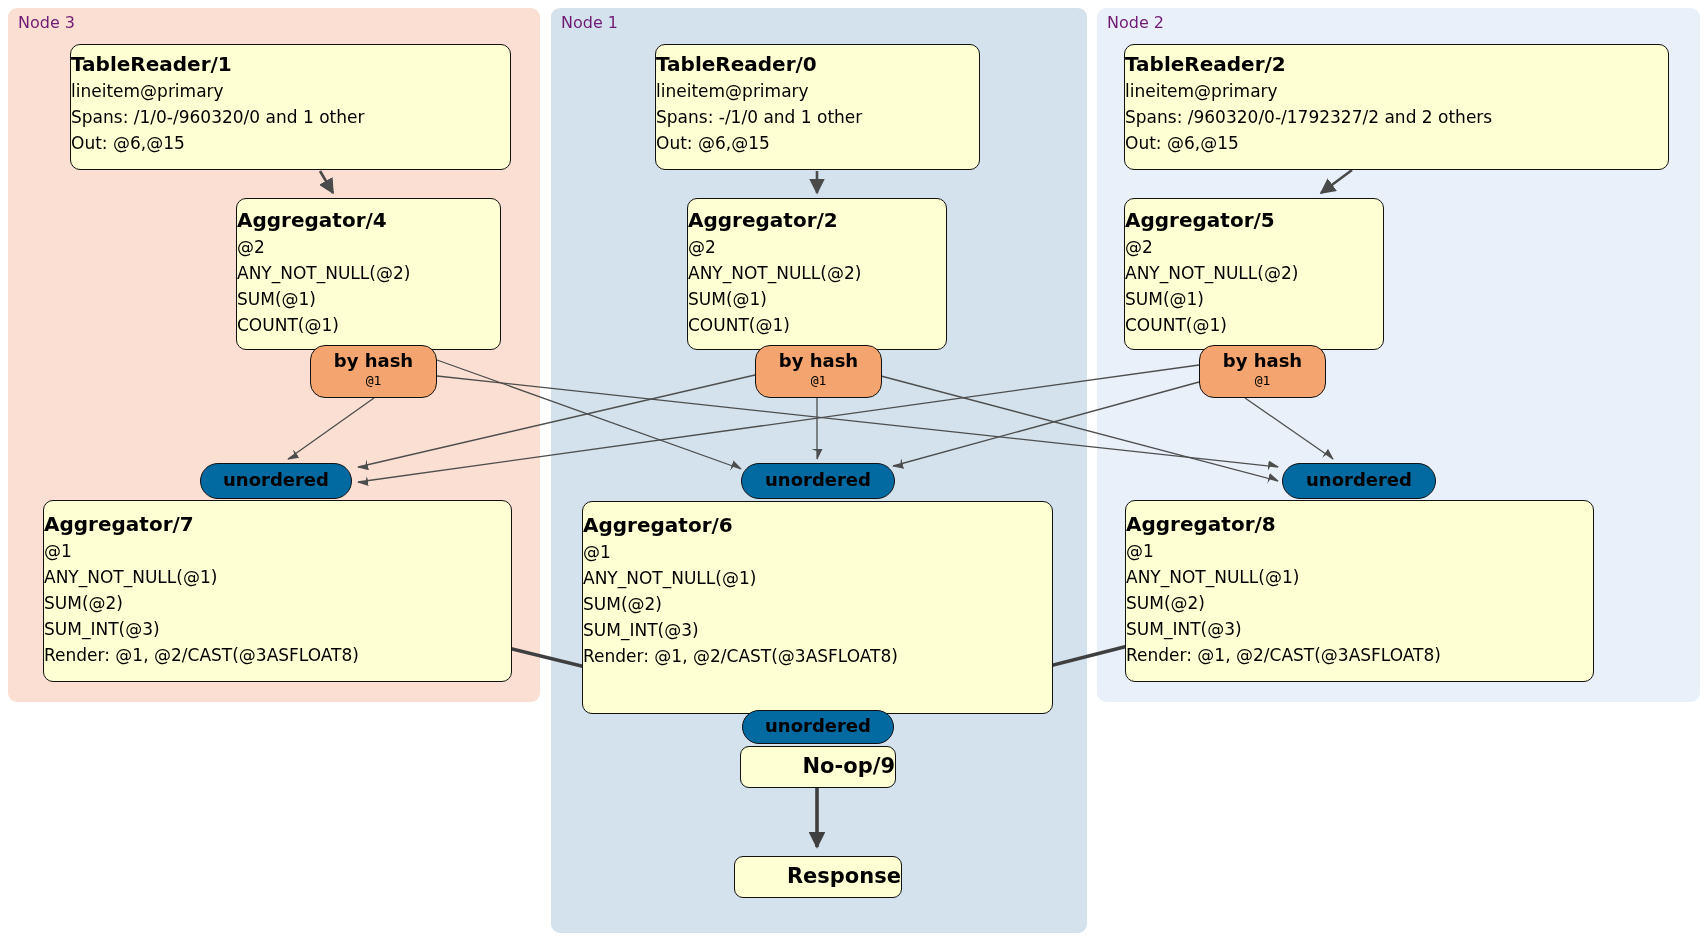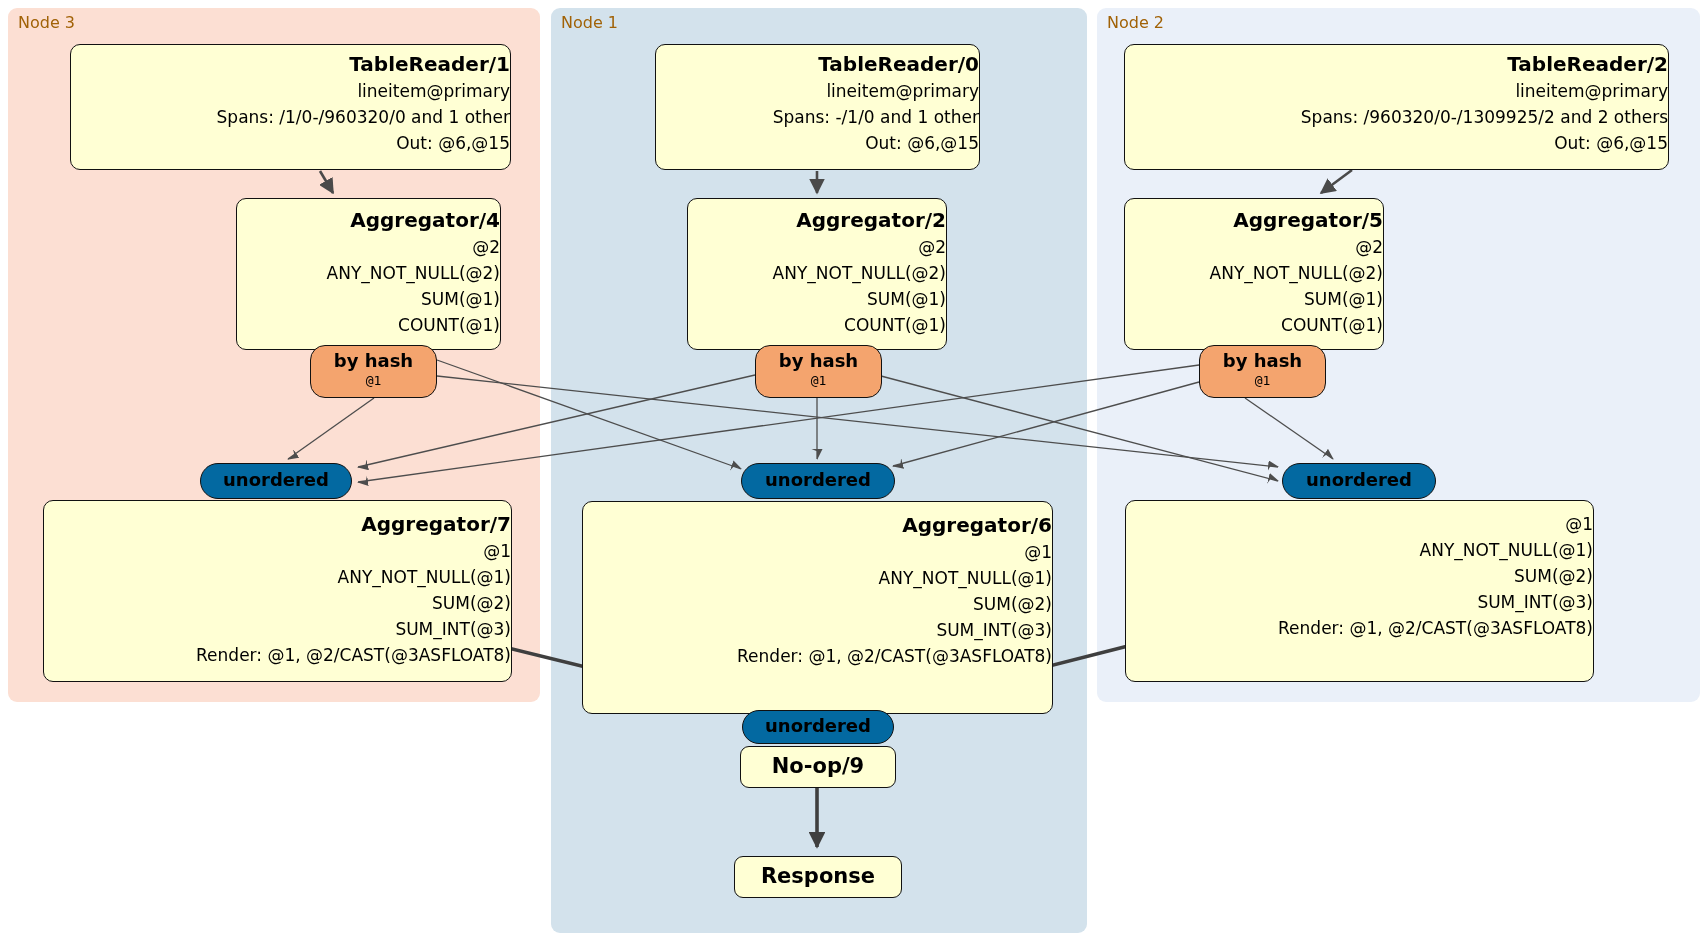--- a/index.html
+++ b/index.html
@@ -12,36 +12,36 @@
     background: #ffffff;
     overflow: hidden;
   }
   .pane {
     position: absolute;
     border-radius: 9px;
   }
   .pane-label {
     position: absolute;
     font-size: 16px;
-    color: #a16207;
+    color: #701a75;
     white-space: nowrap;
     text-align: center;
   }
   .edges {
     position: absolute;
     left: 0; top: 0;
     width: 1708px; height: 940px;
     pointer-events: none;
   }
   .pbox {
     position: absolute;
     background: #ffffd4;
     border: 1.5px solid #111111;
     border-radius: 10px;
-    text-align: right;
+    text-align: left;
     color: #000000;
     overflow: hidden;
   }
   .pbox .title {
     font-weight: bold;
     font-size: 20px;
     line-height: 27px;
   }
   .pbox .line {
     font-size: 17px;
@@ -78,21 +78,21 @@
     text-align: center;
     color: #000000;
     font-weight: bold;
     font-size: 18px;
   }
   .small-box {
     position: absolute;
     background: #ffffd4;
     border: 1.6px solid #111111;
     border-radius: 9px;
-    text-align: center;
+    text-align: right;
     color: #000000;
     font-weight: bold;
     font-size: 21px;
   }
 </style>
 </head>
 <body>
 
 <div class="canvas">
 
@@ -207,40 +207,41 @@
 
   <div class="sync" style="left:742px; top:710px; width:152px; height:34px; line-height:30px;">unordered</div>
 
   <div class="small-box" style="left:740px; top:746px; width:156px; height:42px; line-height:39px;">No-op/9</div>
 
   <div class="small-box" style="left:734px; top:856px; width:168px; height:42px; line-height:39px;">Response</div>
 
   <div class="pbox pad-tr" style="left:1124px; top:44px; width:545px; height:126px;">
     <div class="title">TableReader/2</div>
     <div class="line">lineitem@primary</div>
-    <div class="line">Spans: /960320/0-/1309925/2 and 2 others</div>
+    <div class="line">Spans: /960320/0-/1792327/2 and 2 others</div>
     <div class="line">Out: @6,@15</div>
   </div>
 
   <div class="pbox pad-ag1" style="left:1124px; top:198px; width:260px; height:152px;">
     <div class="title">Aggregator/5</div>
     <div class="line">@2</div>
     <div class="line">ANY_NOT_NULL(@2)</div>
     <div class="line">SUM(@1)</div>
     <div class="line">COUNT(@1)</div>
   </div>
 
   <div class="router" style="left:1199px; top:345px; width:127px; height:53px;">
     <div class="rlabel">by hash</div>
     <div class="rkey">@1</div>
   </div>
 
   <div class="sync" style="left:1282px; top:463px; width:154px; height:36px; line-height:32px;">unordered</div>
 
   <div class="pbox pad-ag2" style="left:1125px; top:500px; width:469px; height:182px;">
+    <div class="title">Aggregator/8</div>
     <div class="line">@1</div>
     <div class="line">ANY_NOT_NULL(@1)</div>
     <div class="line">SUM(@2)</div>
     <div class="line">SUM_INT(@3)</div>
     <div class="line">Render: @1, @2/CAST(@3ASFLOAT8)</div>
   </div>
 
 </div>
 
 </body></html>

